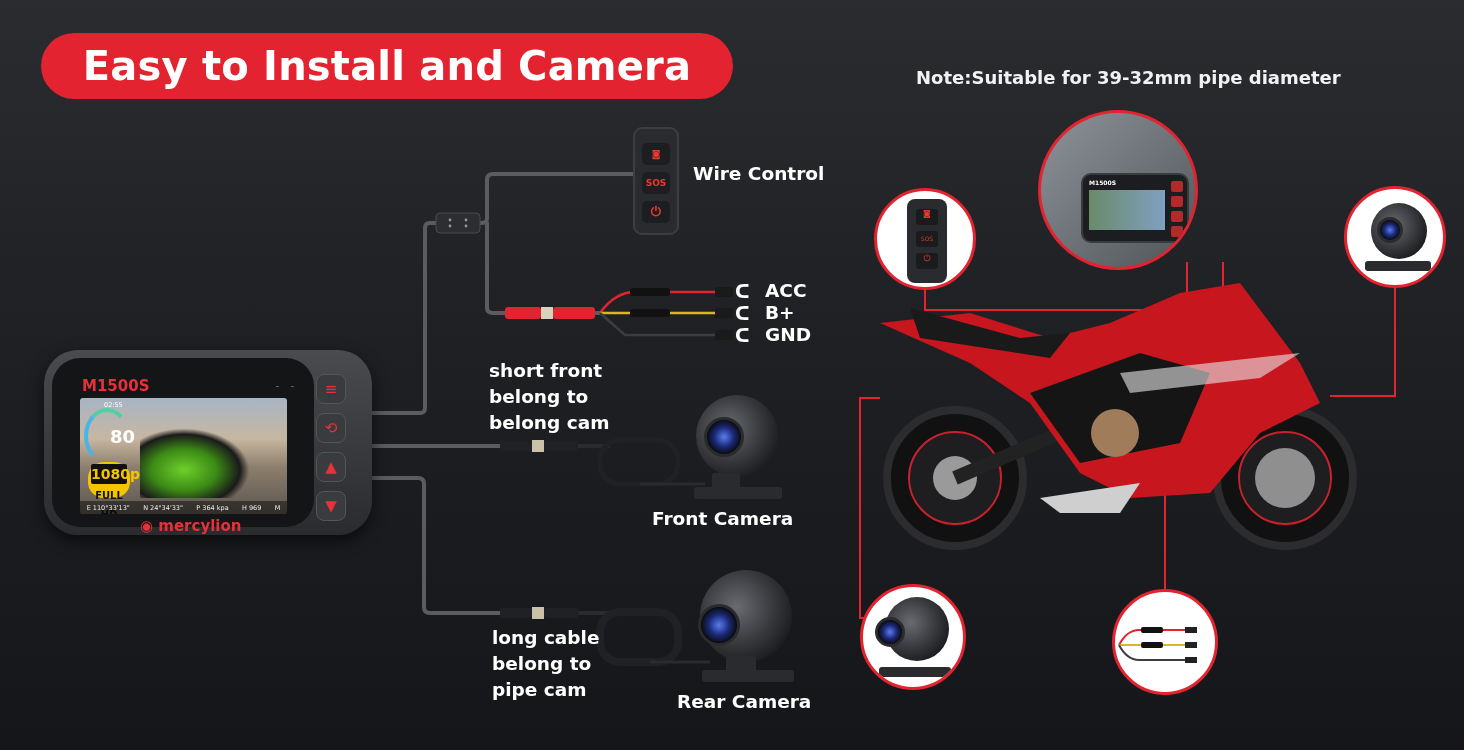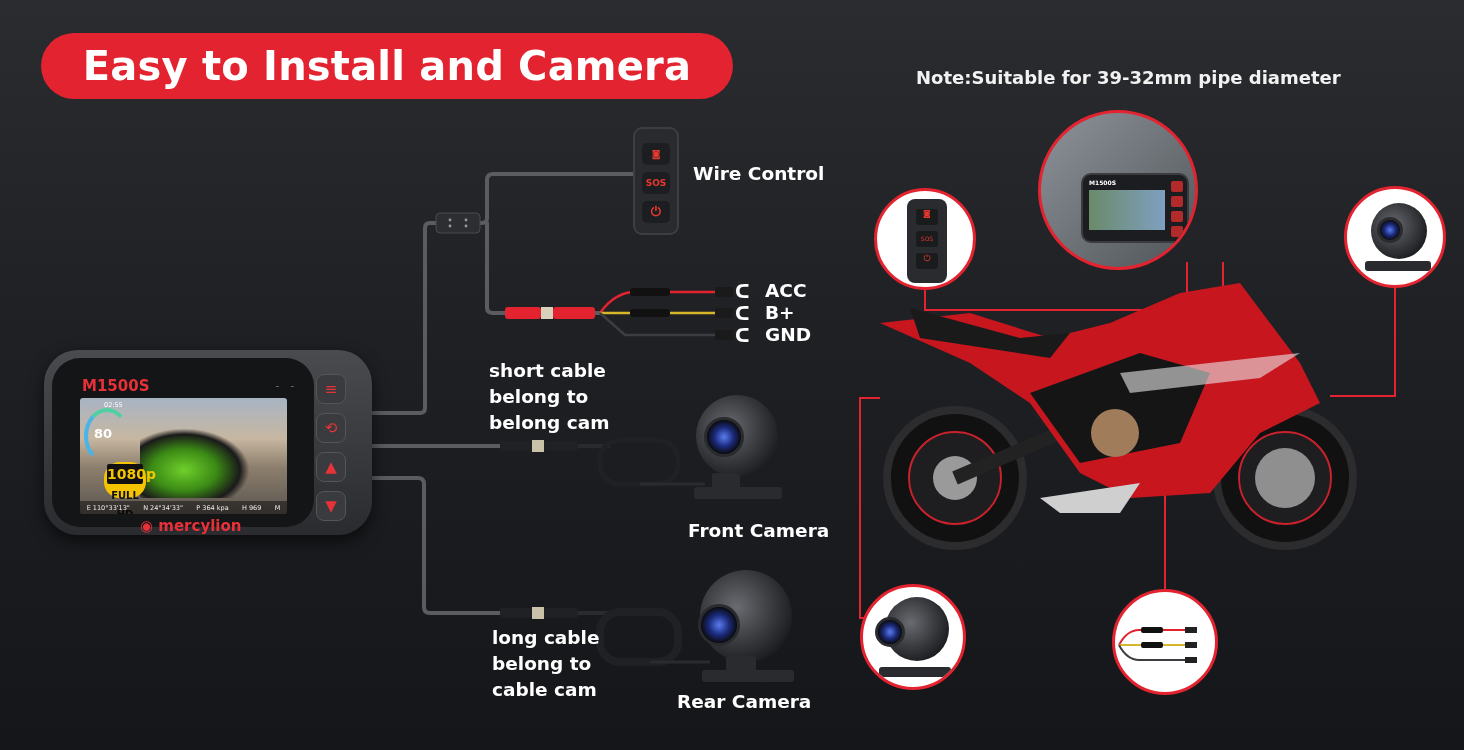--- a/index.html
+++ b/index.html
@@ -34,24 +34,24 @@
   .leds { position:absolute; right:16px; top:22px; color:#777; font-size:10px; letter-spacing:4px; }
   .screen {
     position:absolute; left:28px; top:40px; width:207px; height:116px;
     background:linear-gradient(180deg,#a8b4c4 0%,#c7b7a1 35%,#8c7e6c 60%,#5a5550 100%);
     border-radius:3px; overflow:hidden;
   }
   .bike-shape {
     position:absolute; left:60px; top:30px; width:110px; height:70px;
     background:radial-gradient(ellipse at 40% 60%, #6fcf2a 0%, #3b8a15 35%, #1a1a1a 60%, transparent 70%);
   }
-  .speed { position:absolute; left:14px; top:28px; font-size:13px; font-weight:bold; color:#fff;text-align:center; }
+  .speed { position:absolute; left:30px; top:28px; font-size:18px; font-weight:bold; color:#fff;text-align:center; }
   .speed-arc { position:absolute; left:4px; top:10px; width:46px; height:56px; border:4px solid transparent; border-left-color:#4ab3e8; border-top-color:#50d0a0; border-radius:50%; }
   .res-badge {
-    position:absolute; left:24px; top:64px; width:42px; height:36px;
+    position:absolute; left:8px; top:64px; width:42px; height:36px;
     background:#f5c400; border-radius:16px; text-align:center; color:#111;
   }
   .res-badge .big { font-size:14px; font-weight:bold; line-height:20px; display:block; background:#111; color:#f5c400; margin:2px 3px 0; border-radius:2px; }
   .res-badge .small { font-size:10px; font-weight:bold;margin-top:8px; }
   .status-bar { position:absolute; left:0; bottom:0; width:100%; height:13px; background:rgba(0,0,0,.45); font-size:6.5px; color:#eee; display:flex; justify-content:space-around; align-items:center; }
   .rec-time { position:absolute; left:24px; top:3px; font-size:6.5px; color:#fff; }
   .brand { position:absolute; left:88px; top:159px; color:#e83038; font-size:15px; font-weight:bold; }
   .btns { position:absolute; left:272px; top:24px; width:38px; }
   .btn {
     width:30px; height:30px; margin-bottom:9px; border-radius:8px;
@@ -207,37 +207,37 @@
   <div class="rbtn">
       <span>SOS</span>
     </div>
   <div class="rbtn" style="font-size:13px;">
       <span>⏻</span>
     </div>
 </div>
 <div class="abs lbl" style="left:693px; top:161px;">Wire Control</div>
 
 <div class="abs lbl" style="left:489px; top:358px;">
-  <div>short cable</div>
+  <div>short front</div>
   <div>belong to</div>
   <div>belong cam</div>
 </div>
 <div class="abs lbl" style="left:492px; top:625px;">
   <div>long cable</div>
   <div>belong to</div>
-  <div>cable cam</div>
+  <div>pipe cam</div>
 </div>
 
 <div class="cam-img" style="left:690px; top:395px; width:100px; height:110px;">
   <div class="cam-body" style="left:6px; top:0; width:82px; height:82px;"></div>
   <div class="lens" style="left:14px; top:22px; width:40px; height:40px;"></div>
   <div class="cam-base" style="left:22px; top:78px; width:28px; height:16px;"></div>
   <div class="cam-base" style="left:4px; top:92px; width:88px; height:12px;"></div>
 </div>
-<div class="abs lbl" style="left:688px; top:506px;margin-top:12px;">Front Camera</div>
+<div class="abs lbl" style="left:652px; top:506px;">Front Camera</div>
 
 <div class="cam-img" style="left:692px; top:570px; width:110px; height:118px;">
   <div class="cam-body" style="left:8px; top:0; width:92px; height:92px;"></div>
   <div class="lens" style="left:6px; top:34px; width:42px; height:42px;"></div>
   <div class="cam-base" style="left:34px; top:86px; width:30px; height:16px;"></div>
   <div class="cam-base" style="left:10px; top:100px; width:92px; height:12px;"></div>
 </div>
 <div class="abs lbl" style="left:677px; top:689px;">Rear Camera</div>
 
 <div class="moto">

